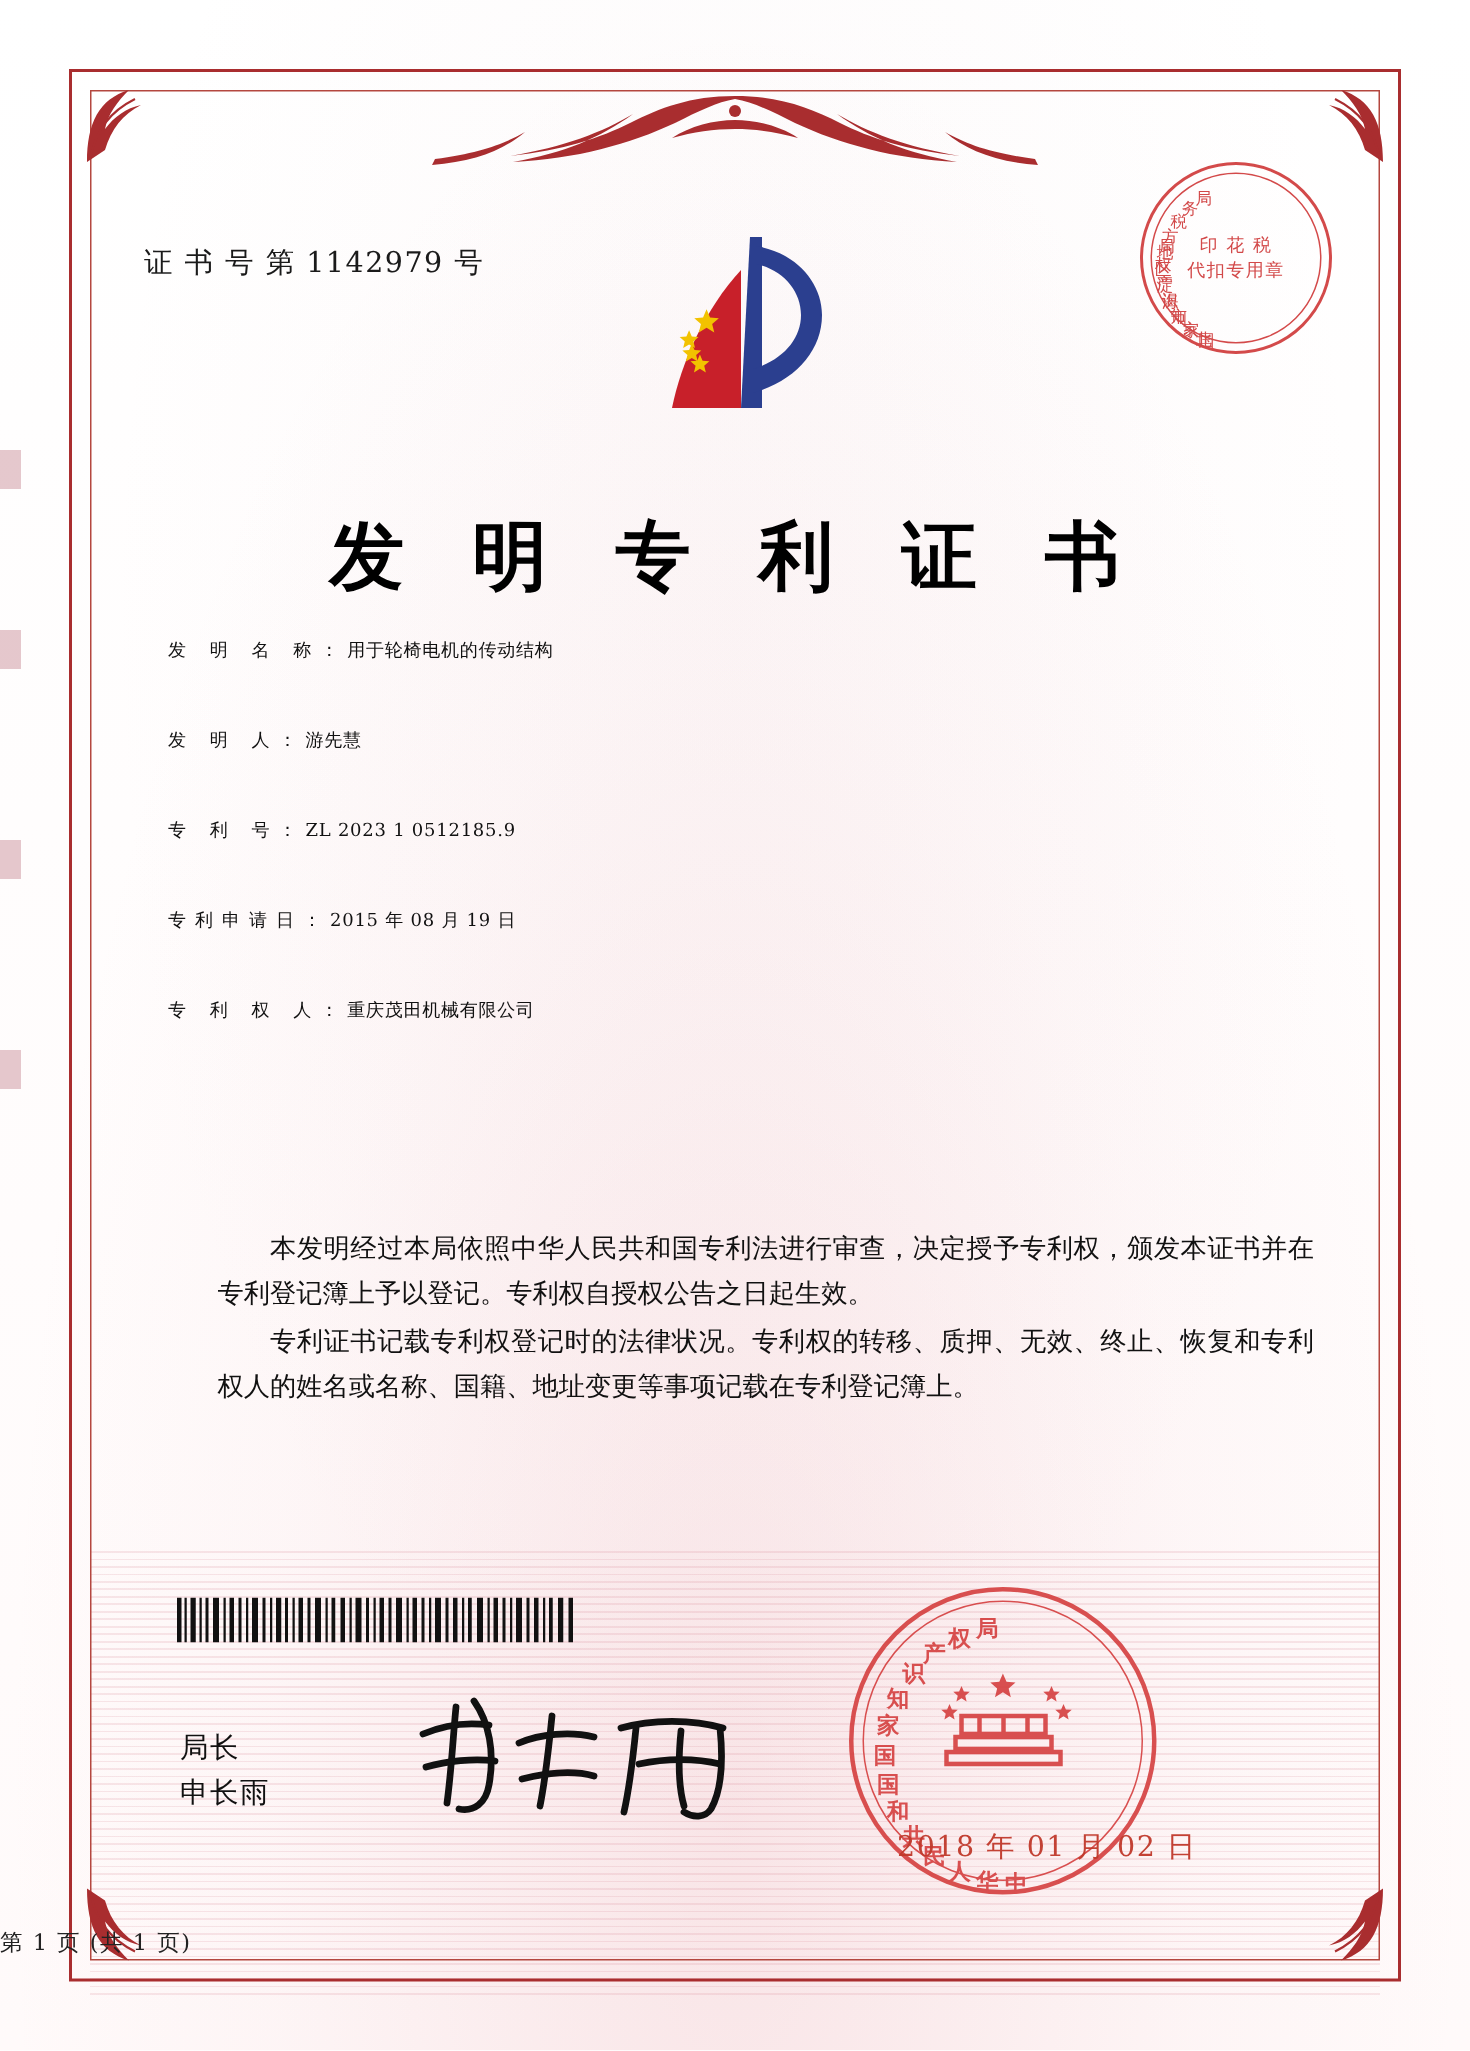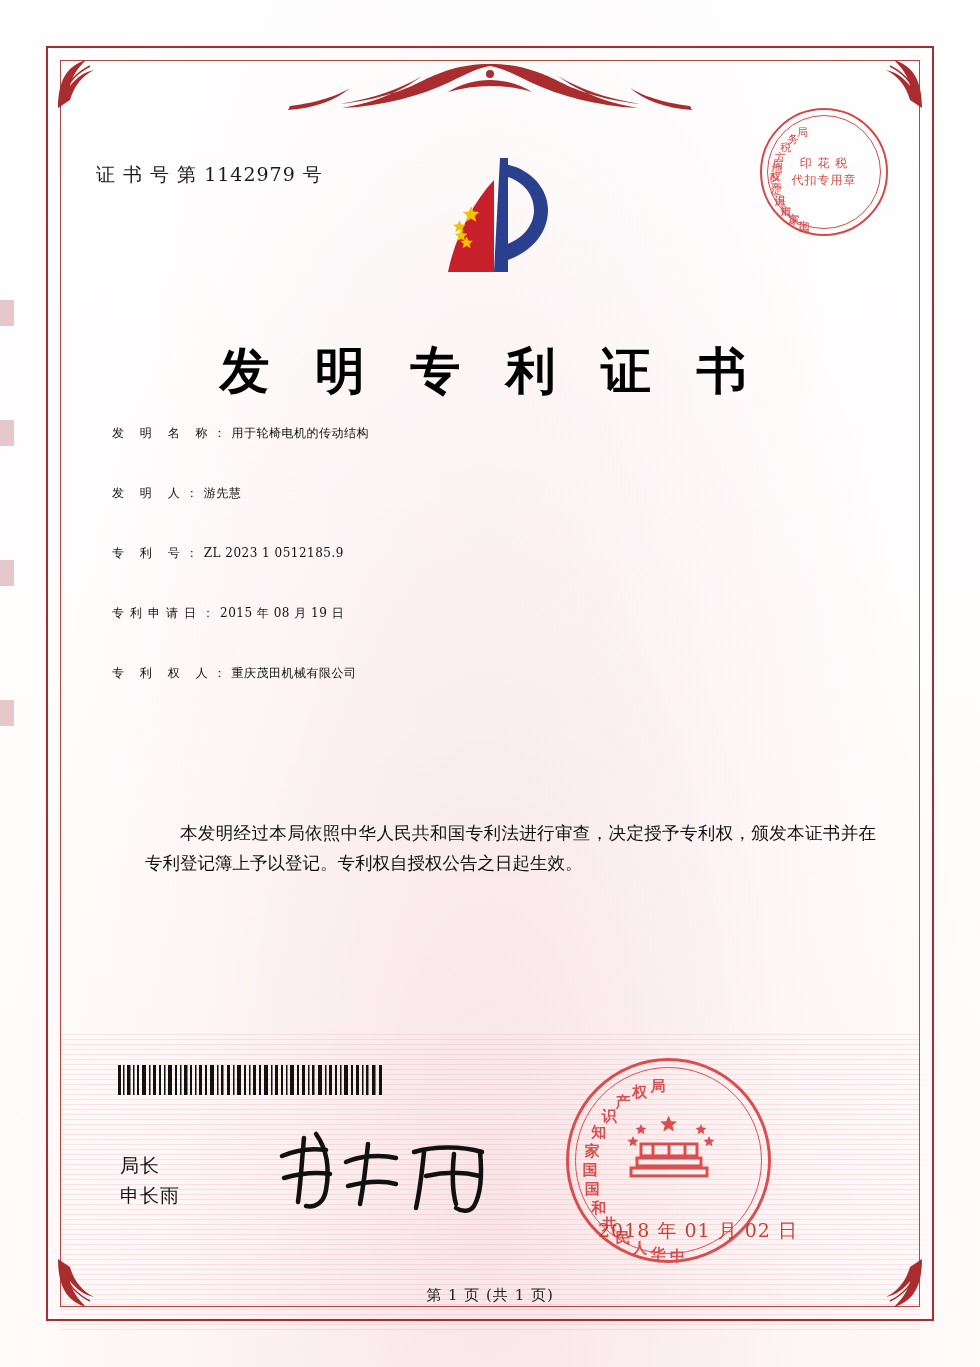--- a/index.html
+++ b/index.html
@@ -239,21 +239,20 @@
     top: 1218px;
     font-size: 19px;
     color: #c0392b;
     letter-spacing: 1px;
     opacity: .95;
   }
   .footer {
     position: absolute;
     left: 0; right: 0;
     bottom: 62px;
-    text-align: center;
     font-size: 15px;
     color: #222;
     letter-spacing: 1px;
     margin-top: 22px;
   }
 </style>
 </head>
 <body>
 
 <div class="page">
@@ -367,20 +366,21 @@
     <div class="field">
       <span class="lbl">专利申请日：</span><span class="val">2015 年 08 月 19 日</span>
     </div>
     <div class="field">
       <span class="lbl">专 利 权 人：</span><span class="val">重庆茂田机械有限公司</span>
     </div>
   </div>
 
   <div class="body-text">
     <p>本发明经过本局依照中华人民共和国专利法进行审查，决定授予专利权，颁发本证书并在专利登记簿上予以登记。专利权自授权公告之日起生效。</p>
+    <p>专利证书记载专利权登记时的法律状况。专利权的转移、质押、无效、终止、恢复和专利权人的姓名或名称、国籍、地址变更等事项记载在专利登记簿上。</p>
   </div>
 
   <div class="barcode">
     <svg viewBox="0 0 268 30" preserveAspectRatio="none">
       <g fill="#111">
         <rect x="0" y="0" width="3" height="30"></rect>
           <rect x="5" y="0" width="1.5" height="30"></rect>
         <rect x="9" y="0" width="3.5" height="30"></rect>
           <rect x="15" y="0" width="1.5" height="30"></rect>
         <rect x="19" y="0" width="2" height="30"></rect>

